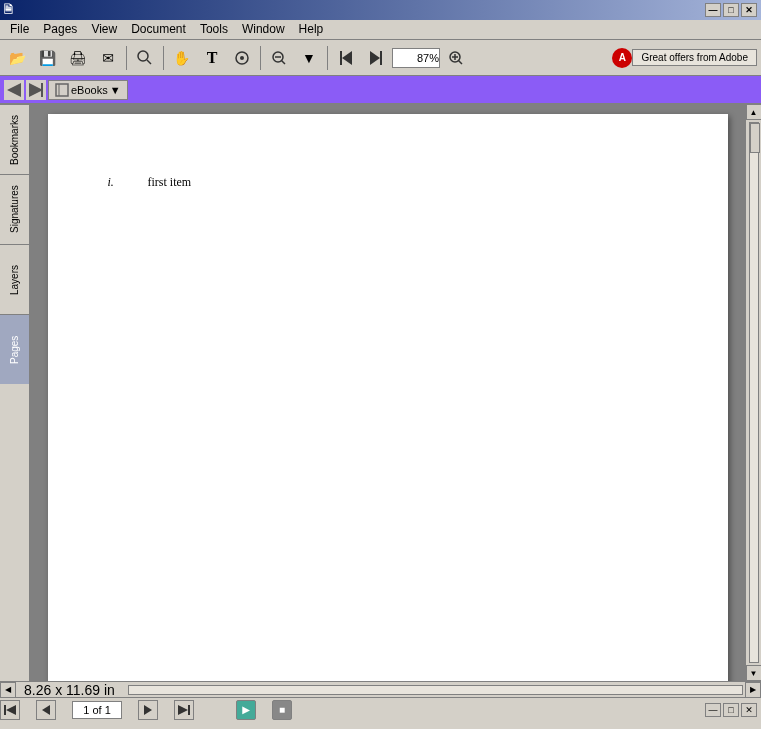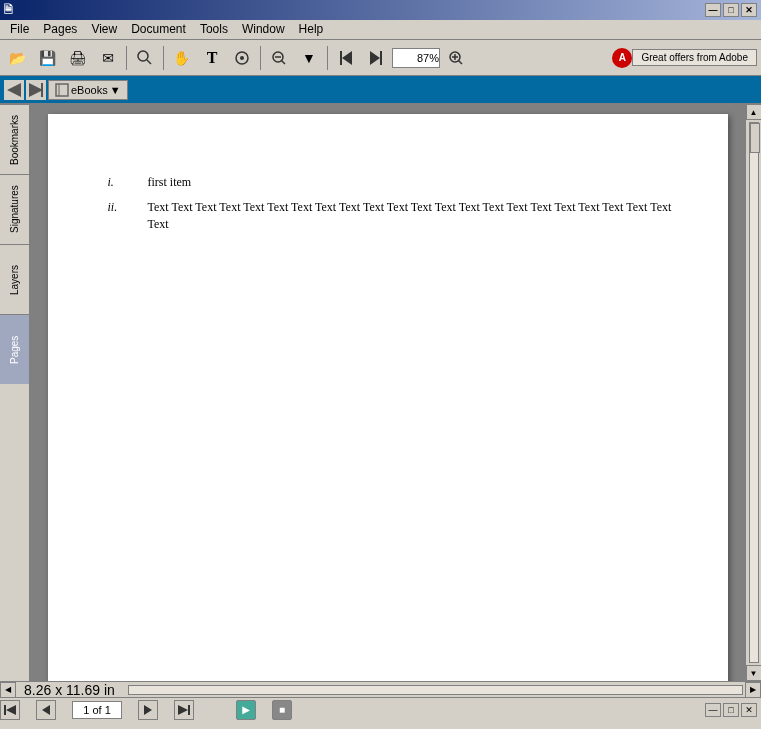--- a/index.html
+++ b/index.html
@@ -70,21 +70,21 @@
       border: 1px solid #808080;
       padding: 2px 6px;
       font-size: 10px;
       text-align: center;
       cursor: pointer;
       color: #000;
     }
 
     
     .toolbar2 {
-      background: #0369a1;
+      background: #8b5cf6;
       height: 28px;
       display: flex;
       align-items: center;
       padding: 2px 4px;
       border-bottom: 1px solid #808080;
       gap: 2px;
     }
     .ebooks-btn {
       display: flex; align-items: center; gap: 2px;
       background: #d4d0c8;
@@ -334,24 +334,20 @@
     <div class="side-tab" style="background:#a0a8c0;color:white;">Pages</div>
   </div>
 
   <div class="content-area">
     <div class="pdf-page">
       <ol class="pdf-list">
         <li class="pdf-list-item">
           <span class="list-marker">i.</span>
           <span class="list-content">first item</span>
         </li>
-        <li class="pdf-list-item">
-          <span class="list-marker">ii.</span>
-          <span class="list-content">Text Text Text Text Text Text Text Text Text Text Text Text Text Text Text Text Text Text Text Text Text Text Text</span>
-        </li>
       </ol>
     </div>
   </div>
 
   <div class="scroll-right">
     <div class="scroll-arrow">▲</div>
     <div style="flex:1;background:#e8e4dc;border:1px solid #808080;margin:2px;width:10px;">
       <div style="width:10px;height:30px;background:#d4d0c8;border:1px solid #808080;"></div>
     </div>
     <div class="scroll-arrow">▼</div>

